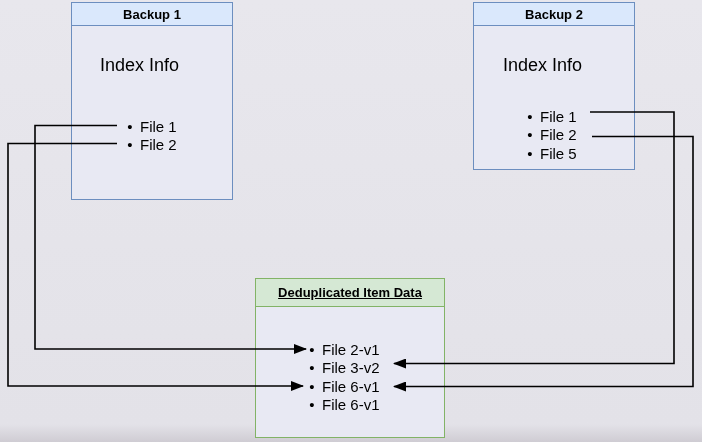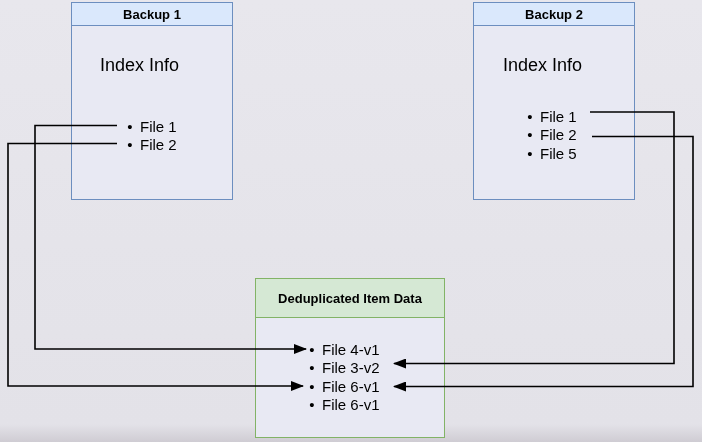--- a/index.html
+++ b/index.html
@@ -21,21 +21,21 @@
   }
   .box.blue  { border: 1.5px solid var(--blue-border); }
   .box.green { border: 1.5px solid var(--green-border); }
   .hdr {
     box-sizing: border-box;
     width: 100%;
     display: flex; align-items: center; justify-content: center;
     font-weight: bold; font-size: 13px;
   }
   .box.blue  .hdr { height: 23px; background: var(--blue-header);  border-bottom: 1.5px solid var(--blue-border); align-items: center; }
-  .box.green .hdr { height: 39px; background: var(--green-header); border-bottom: 1.5px solid var(--green-border); }
+  .box.green .hdr { height: 28px; background: var(--green-header); border-bottom: 1.5px solid var(--green-border); text-decoration: underline; }
   .index-label {
     position: absolute;
     font-size: 18px; line-height: 18px;
     white-space: nowrap;
   }
   .list { position: absolute; }
   .li {
     display: flex; align-items: center;
     height: 18.5px;
     font-size: 15px;
@@ -69,21 +69,21 @@
         <span class="dot">•</span>
         <span>File 1</span>
       </div>
       <div class="li">
         <span class="dot">•</span>
         <span>File 2</span>
       </div>
     </div>
   </div>
 
-  <div class="box blue" style="left:473px; top:2px; width:162px; height:198px;">
+  <div class="box blue" style="left:473px; top:2px; width:162px; height:168px;">
     <div class="hdr">
       <span>Backup 2</span>
     </div>
     <div class="index-label" style="left:29px; top:53px;">Index Info</div>
     <div class="list" style="left:46px; top:104px;">
       <div class="li">
         <span class="dot">•</span>
         <span>File 1</span>
       </div>
       <div class="li">
@@ -97,21 +97,21 @@
     </div>
   </div>
 
   <div class="box green" style="left:255px; top:278px; width:190px; height:160px;">
     <div class="hdr">
       <span>Deduplicated Item Data</span>
     </div>
     <div class="list" style="left:46px; top:61px;">
       <div class="li">
         <span class="dot">•</span>
-        <span>File 4-v1</span>
+        <span>File 2-v1</span>
       </div>
       <div class="li">
         <span class="dot">•</span>
         <span>File 3-v2</span>
       </div>
       <div class="li">
         <span class="dot">•</span>
         <span>File 6-v1</span>
       </div>
       <div class="li">

